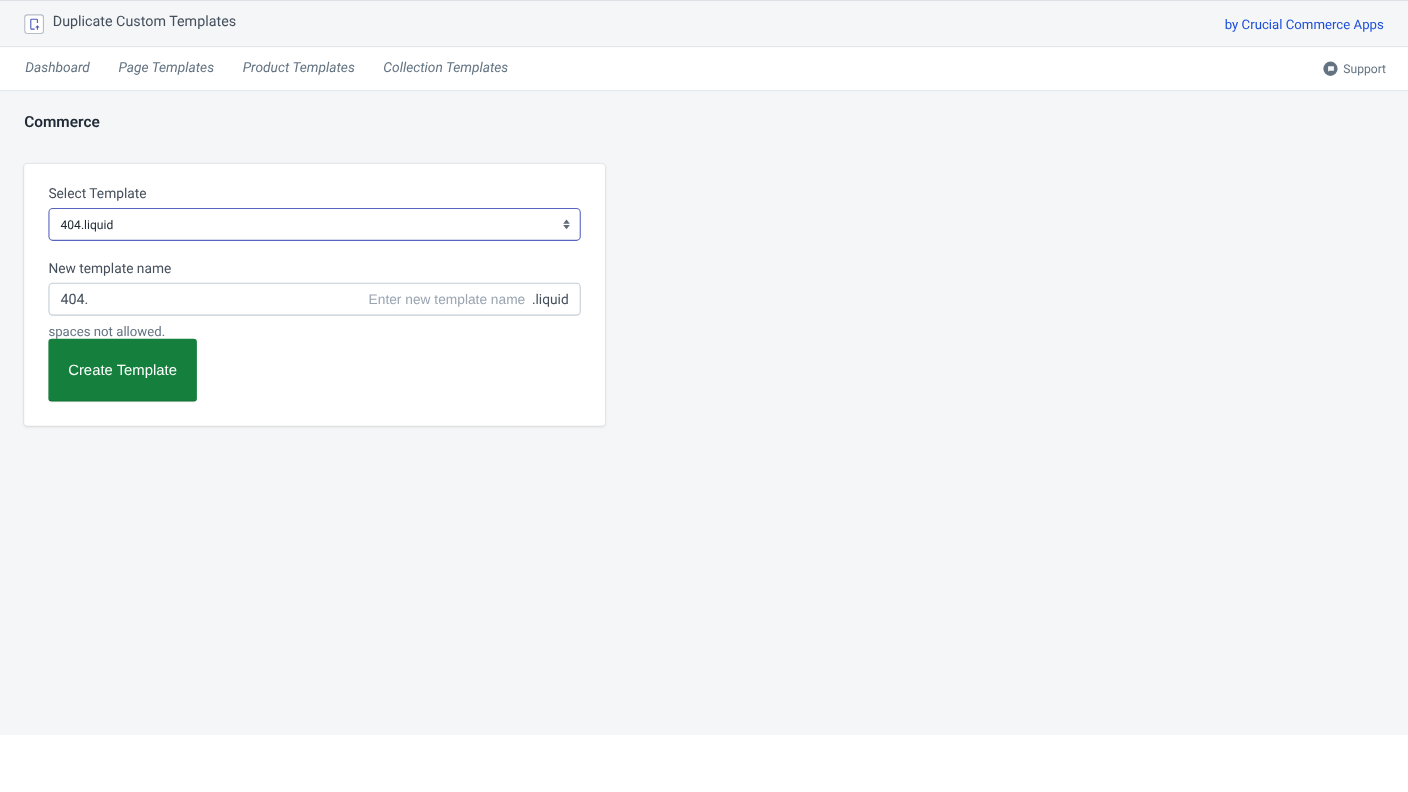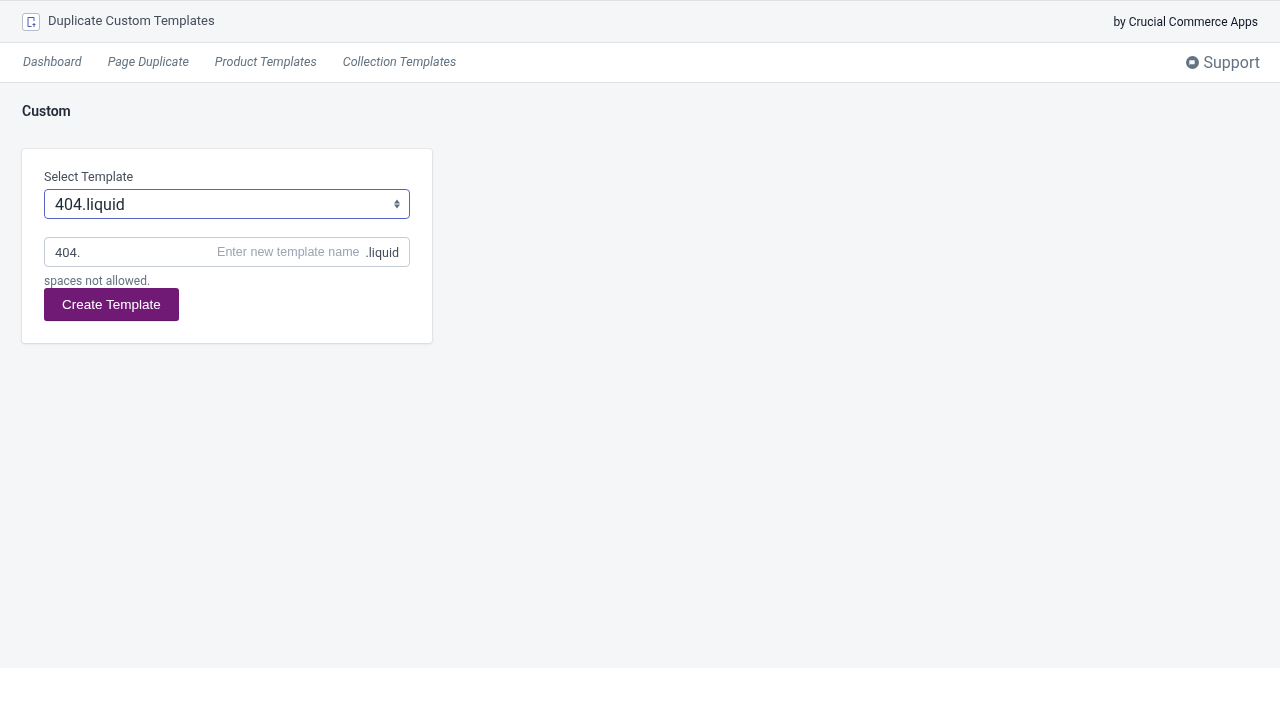--- a/index.html
+++ b/index.html
@@ -28,21 +28,21 @@
   .header-left { display: flex; align-items: flex-start; gap: 8px; }
   .app-icon {
     width: 18px; height: 18px;
     border: 1px solid #b5bdc8;
     border-radius: 3px;
     display: flex; align-items: center; justify-content: center;
     background: #fff;
   }
   .app-icon svg { width: 12px; height: 12px; }
   .app-title { font-size: 13px; color: #454f5b; }
-  .header-right { font-size: 12px; color: #0f172a; }
+  .header-right { font-size: 12px; color: #1d4ed8; }
 
   
   .tabbar {
     display: flex;
     align-items: center;
     background: #ffffff;
     border-bottom: 1px solid #dfe3e8;
     height: 40px;
     padding: 0 10px;
     justify-content: space-between;
@@ -60,21 +60,21 @@
   }
   .tab.active {
     color: #5865c0;
     border-bottom: 2.5px solid #5865c0;
   }
   .support {
     display: flex;
     align-items: center;
     gap: 5px;
     color: #637381;
-    font-size: 16px;
+    font-size: 11px;
     padding-right: 10px;
     cursor: pointer;
   }
   .support-icon {
     width: 13px; height: 13px;
     border-radius: 50%;
     background: #637381;
     display: flex; align-items: center; justify-content: center;
   }
   .support-icon svg { width: 8px; height: 8px; fill: #f4f6f8; }
@@ -87,21 +87,21 @@
   }
   .section-title {
     font-size: 14px;
     font-weight: 600;
     color: #212b36;
     margin-bottom: 30px;
   }
 
   .card {
     background: #ffffff;
-    width: 410px;
+    width: 528px;
     border-radius: 3px;
     box-shadow: 0 0 0 1px rgba(63,63,68,0.06), 0 1px 3px rgba(63,63,68,0.12);
     padding: 20px 22px 22px 22px;
   }
 
   .field-label {
     font-size: 12.5px;
     color: #454f5b;
     margin-bottom: 5px;
     display: block;
@@ -111,21 +111,21 @@
     position: relative;
     width: 100%;
     margin-bottom: 18px;
   }
   .select-input {
     width: 100%;
     height: 30px;
     border: 1.5px solid #5865c0;
     border-radius: 4px;
     padding: 0 28px 0 10px;
-    font-size: 16px;
+    font-size: 11px;
     color: #212b36;
     background: #fff;
     appearance: none;
     display: flex;
     align-items: center;
     cursor: pointer;
   }
   .select-caret {
     position: absolute;
     right: 10px;
@@ -181,26 +181,26 @@
     color: #454f5b;
   }
 
   .helper {
     font-size: 12px;
     color: #637381;
     margin-top: 7px;
   }
 
   .create-btn {
-    background: #701a75;
+    background: #15803d;
     color: #fff;
     border: none;
     border-radius: 3px;
     font-size: 13.5px;
-    padding: 9px 18px;
+    padding: 21px 18px;
     cursor: pointer;
     box-shadow: inset 0 -1px 0 rgba(0,0,0,0.15), 0 1px 0 rgba(0,0,0,0.06);
   }
 </style>
 </head>
 <body>
 
 <div class="page-top">
   <div class="header">
     <div class="header-left">
@@ -210,48 +210,49 @@
           </svg>
       </span>
       <span class="app-title">Duplicate Custom Templates</span>
     </div>
     <div class="header-right">by Crucial Commerce Apps</div>
   </div>
 
   <div class="tabbar">
     <div class="tabs">
       <div class="tab">Dashboard</div>
-      <div class="tab">Page Duplicate</div>
+      <div class="tab">Page Templates</div>
       <div class="tab">Product Templates</div>
       <div class="tab">Collection Templates</div>
     </div>
     <div class="support">
       <span class="support-icon">
         <svg viewBox="0 0 24 24">
             <path d="M4 4h16v12H7l-3 3V4z"></path>
           </svg>
       </span>
       <span>Support</span>
     </div>
   </div>
 
   <div class="body">
-    <div class="section-title">Custom</div>
+    <div class="section-title">Commerce</div>
 
     <div class="card">
 
       <label class="field-label">Select Template</label>
       <div class="select-wrap">
         <div class="select-input">404.liquid</div>
         <span class="select-caret">
           <span class="tri up"></span>
           <span class="tri down"></span>
         </span>
       </div>
 
+      <label class="field-label">New template name</label>
       <div class="name-row">
         <span class="name-prefix">404.</span>
         <input class="name-input" type="text" placeholder="Enter new template name" style="">
         <span class="name-suffix">.liquid</span>
       </div>
       <div class="helper">spaces not allowed.</div>
 
       <button class="create-btn">Create Template</button>
 
     </div>

